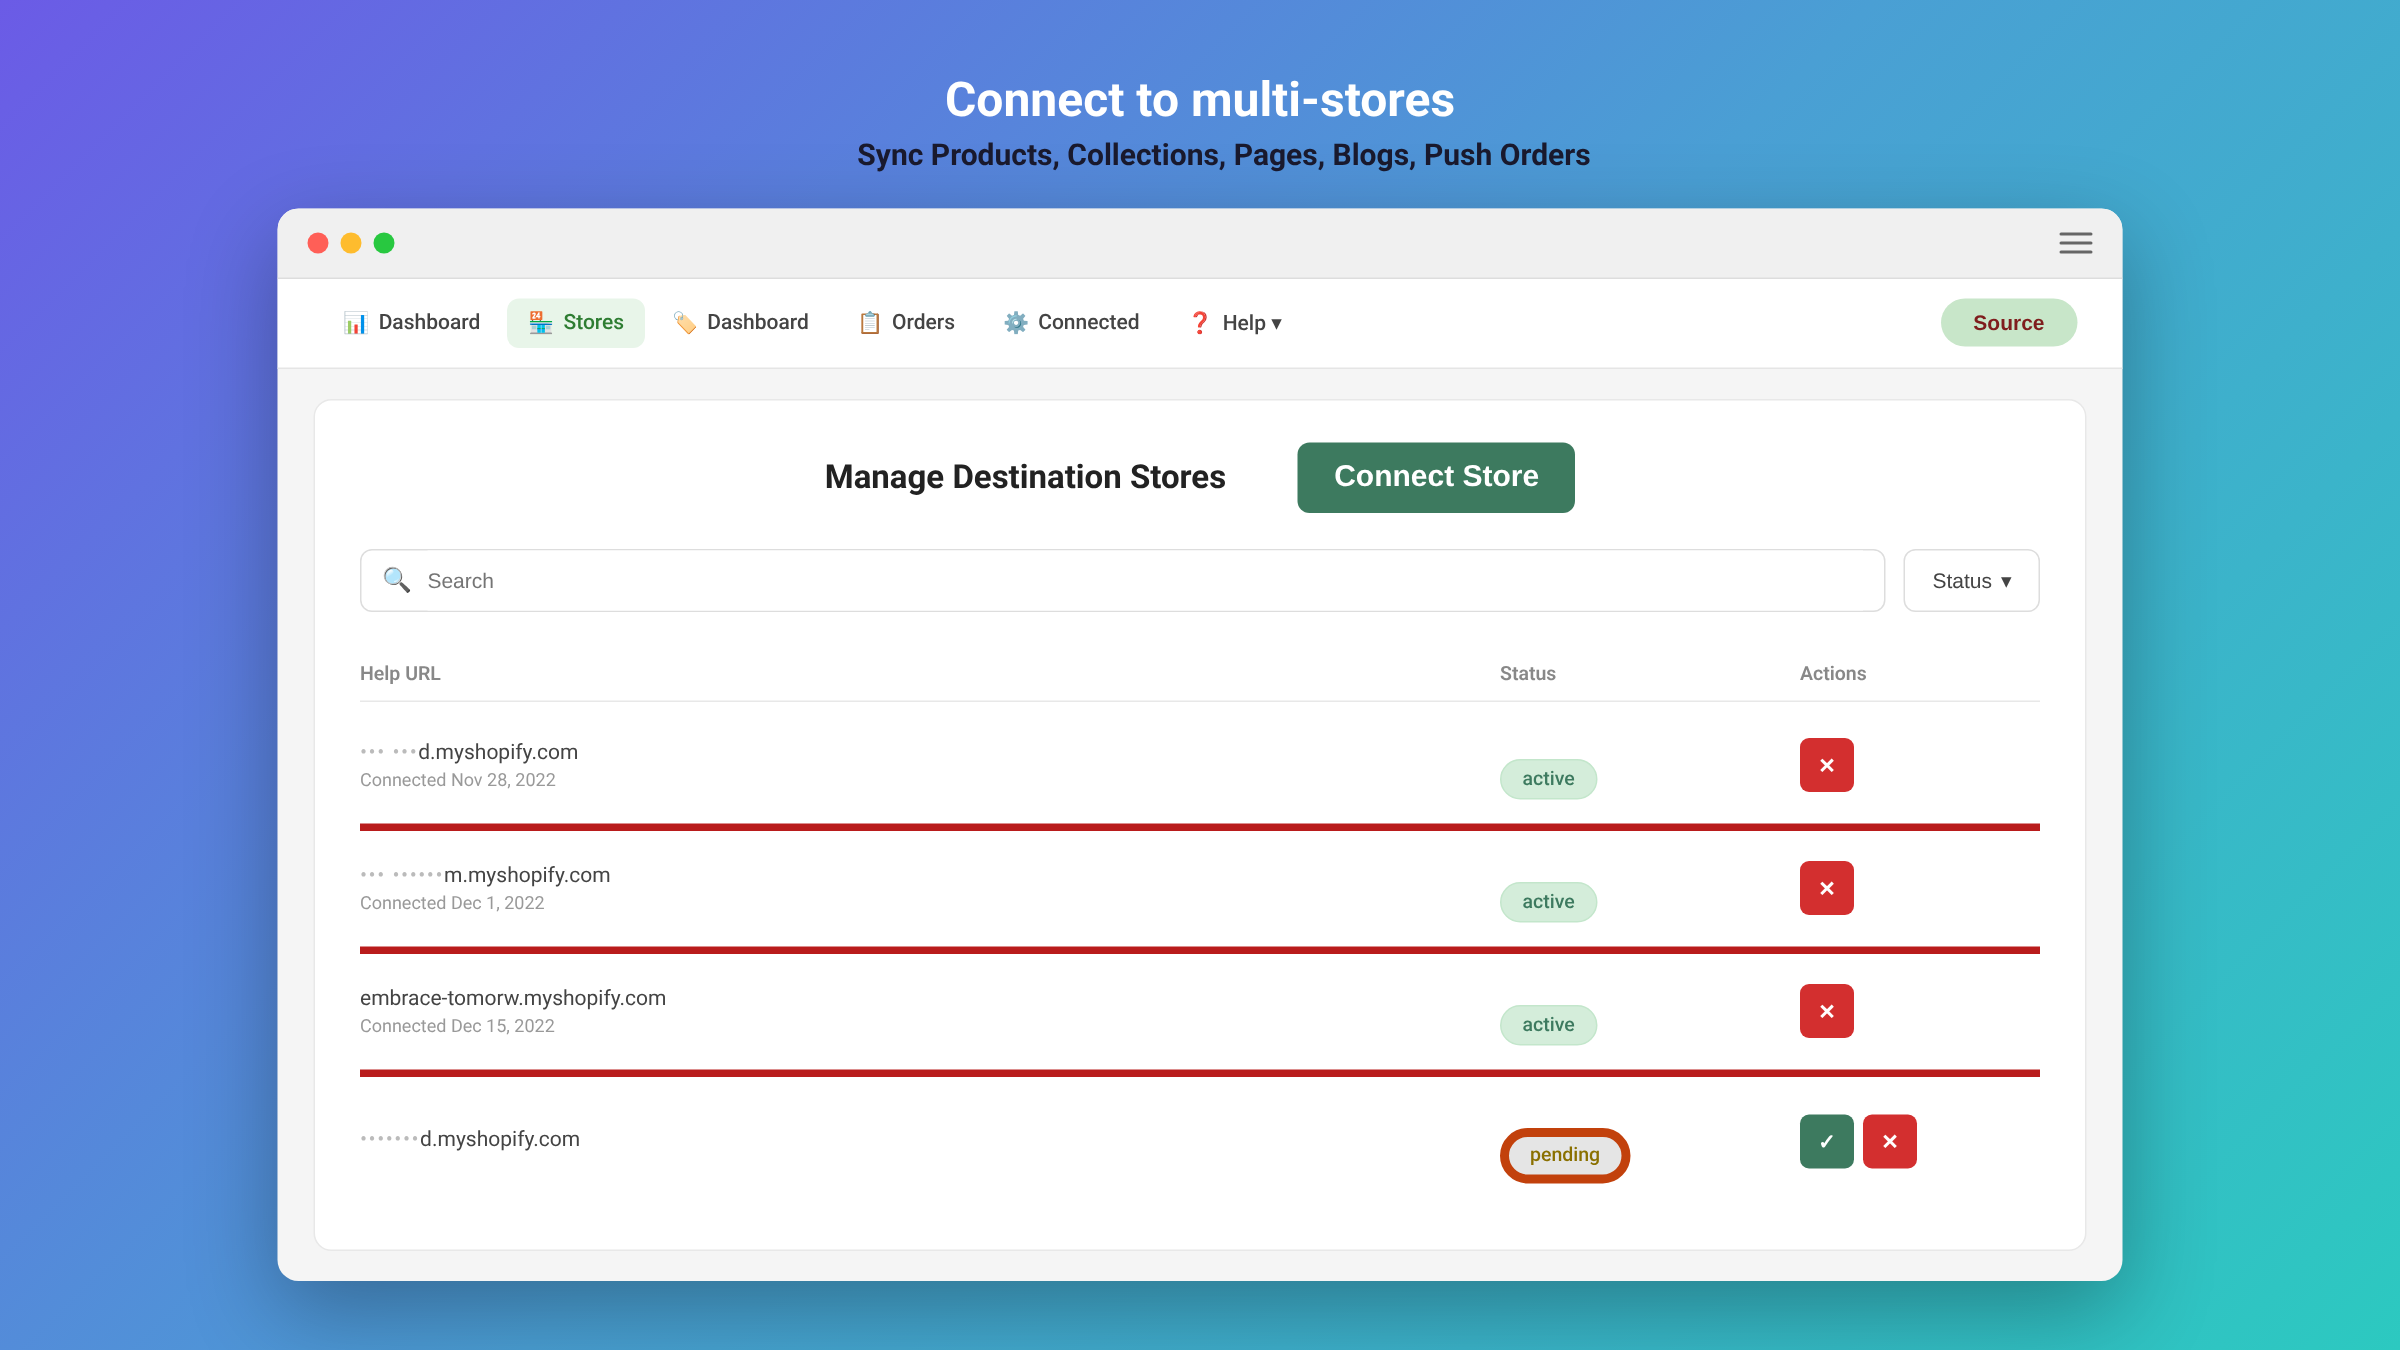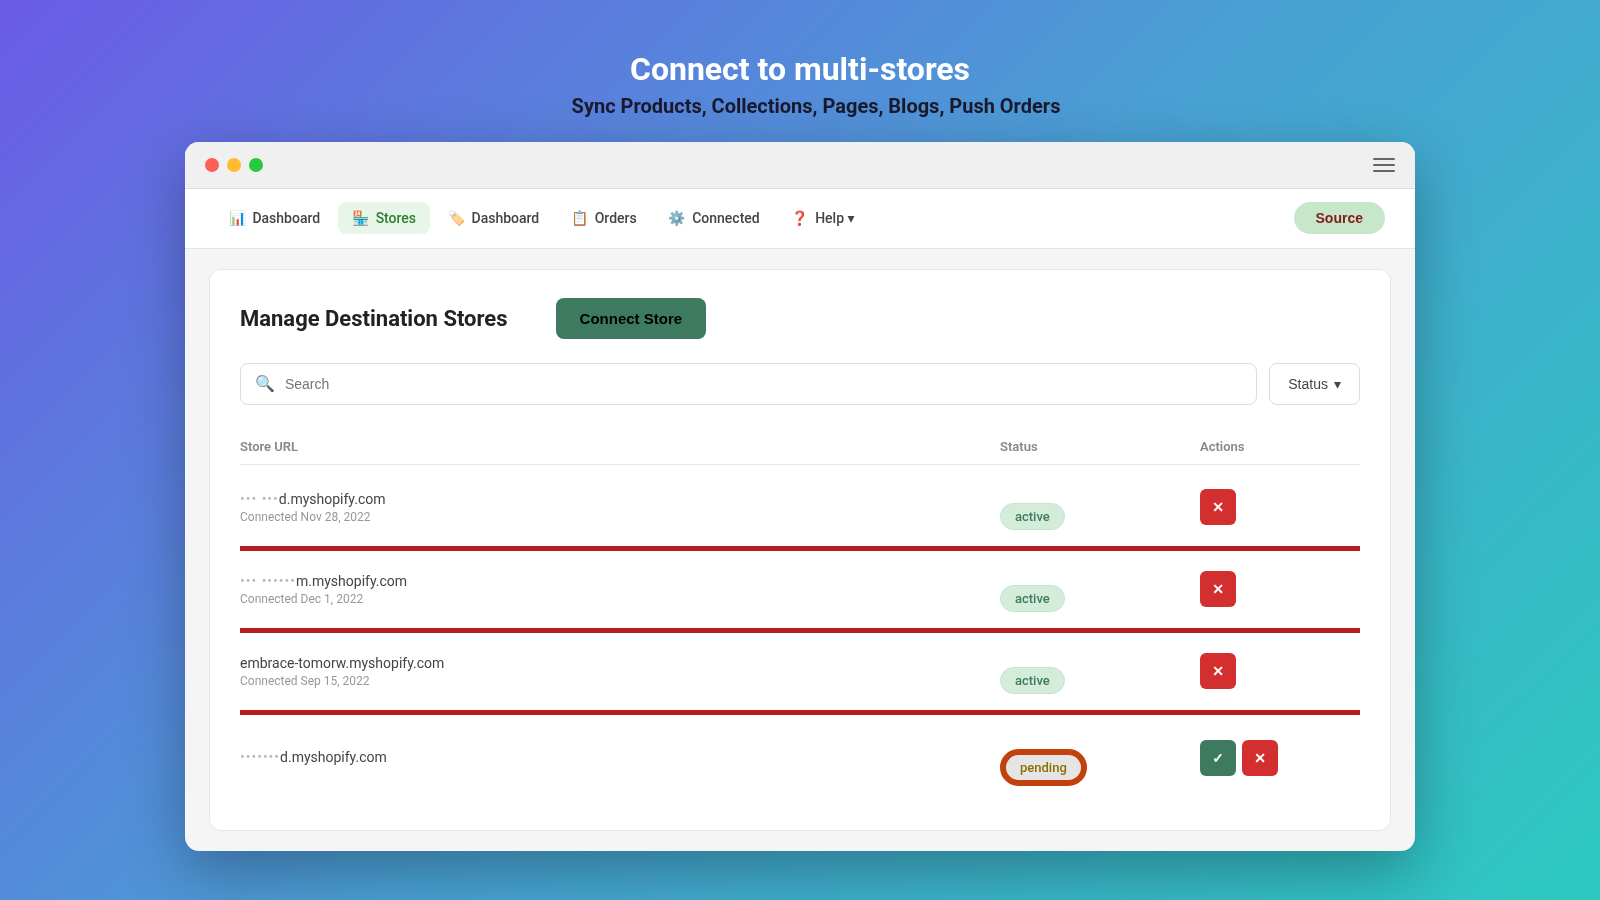--- a/index.html
+++ b/index.html
@@ -138,37 +138,37 @@
       background: #ffffff;
       margin: 20px 24px;
       border-radius: 12px;
       padding: 28px 30px;
       border: 1px solid #e8e8e8;
     }
 
     .content-header {
       display: flex;
       align-items: center;
-      justify-content: flex-start;
+      justify-content: center;
       margin-bottom: 24px;
     }
 
     .page-heading {
       font-size: 22px;
       font-weight: 700;
       color: #222;
     }
 
     .connect-store-btn {
       background: #3d7a5f;
-      color: #000000;
+      color: #ffffff;
       border: none;
       border-radius: 8px;
       padding: 12px 24px;
-      font-size: 15px;
+      font-size: 20px;
       font-weight: 600;
       cursor: pointer;
       margin-left: 48px;
     }
 
     .search-filter-row {
       display: flex;
       gap: 12px;
       margin-bottom: 24px;
     }
@@ -377,21 +377,21 @@
         <span class="search-icon-inner">🔍</span>
         <input class="search-input" type="text" placeholder="Search" style="">
       </div>
       <button class="status-filter">
         <span>Status</span>
         <span>▾</span>
       </button>
     </div>
 
     <div class="table-header-row">
-      <div class="table-header-cell">Store URL</div>
+      <div class="table-header-cell">Help URL</div>
       <div class="table-header-cell">Status</div>
       <div class="table-header-cell">Actions</div>
     </div>
 
     <div id="table-body">
     <div class="table-row">
       <div class="store-url-cell">
         <div class="store-url">
           <span class="blurred">••• •••</span>d.myshopify.com
         </div>
@@ -418,21 +418,21 @@
       <div class="actions-cell">
 
         <button class="action-btn action-btn-delete">✕</button>
       </div>
     </div>
         <div class="table-row">
       <div class="store-url-cell">
         <div class="store-url">
           <span>embrace-tomor</span>w.myshopify.com
         </div>
-        <div class="connected-date">Connected Sep 15, 2022</div>
+        <div class="connected-date">Connected Dec 15, 2022</div>
       </div>
       <div class="status-cell">
         <span class="badge badge-active">active</span>
       </div>
       <div class="actions-cell">
 
         <button class="action-btn action-btn-delete">✕</button>
       </div>
     </div>
         <div class="table-row">

